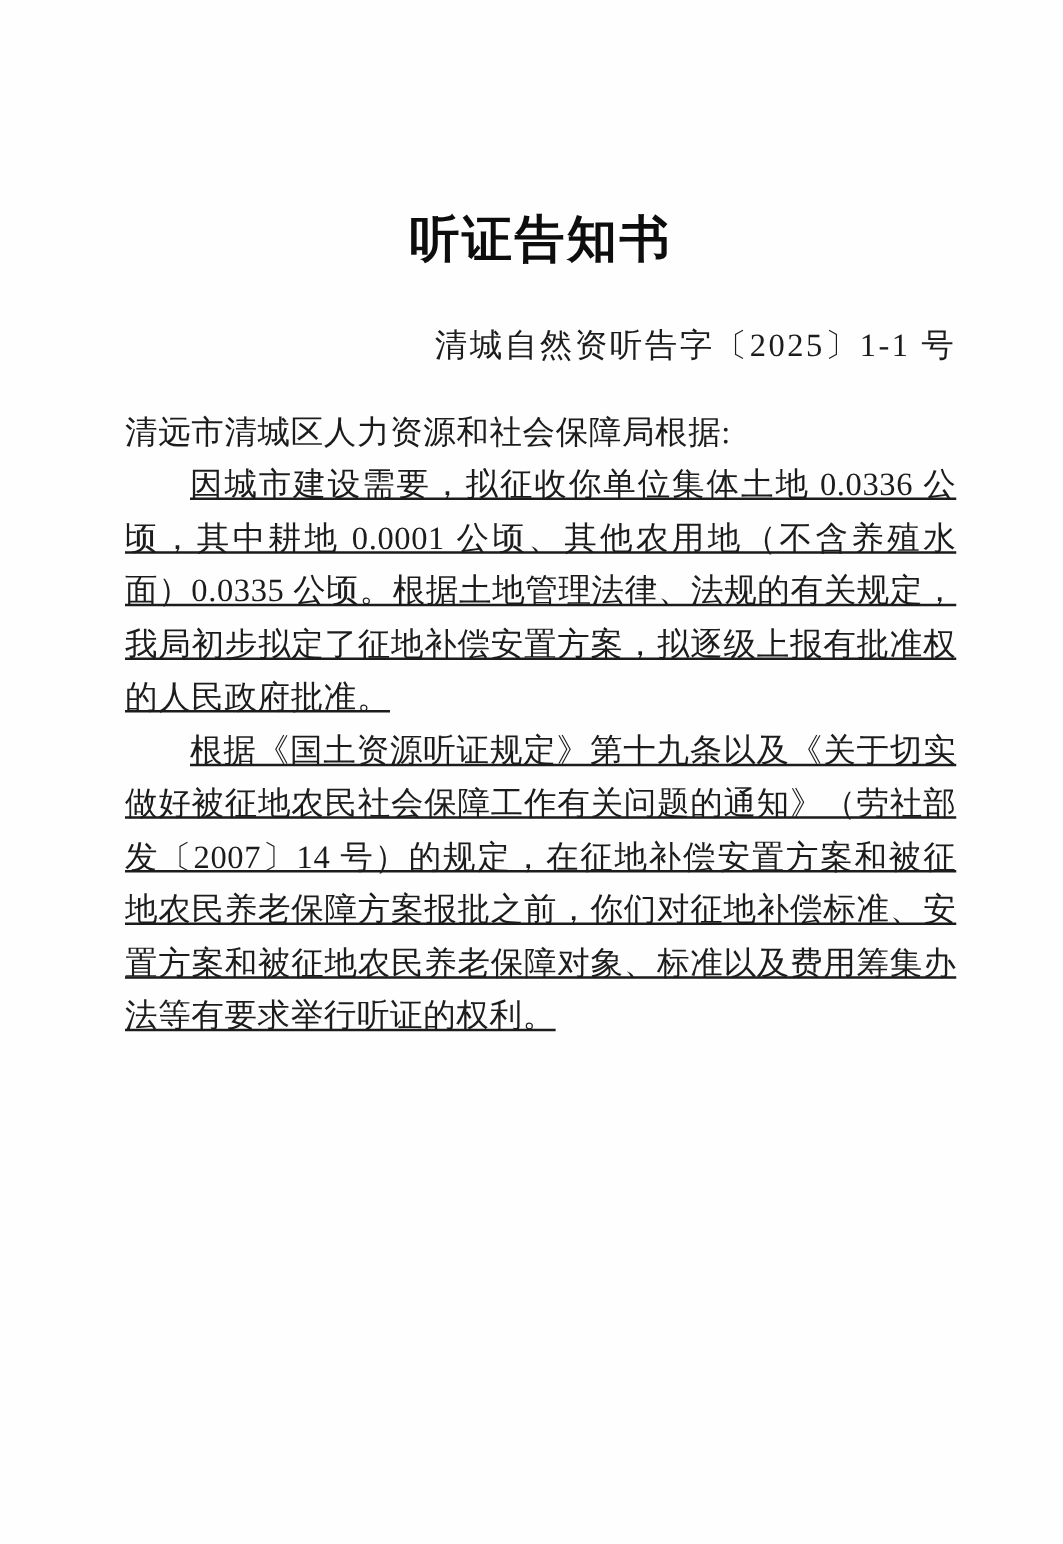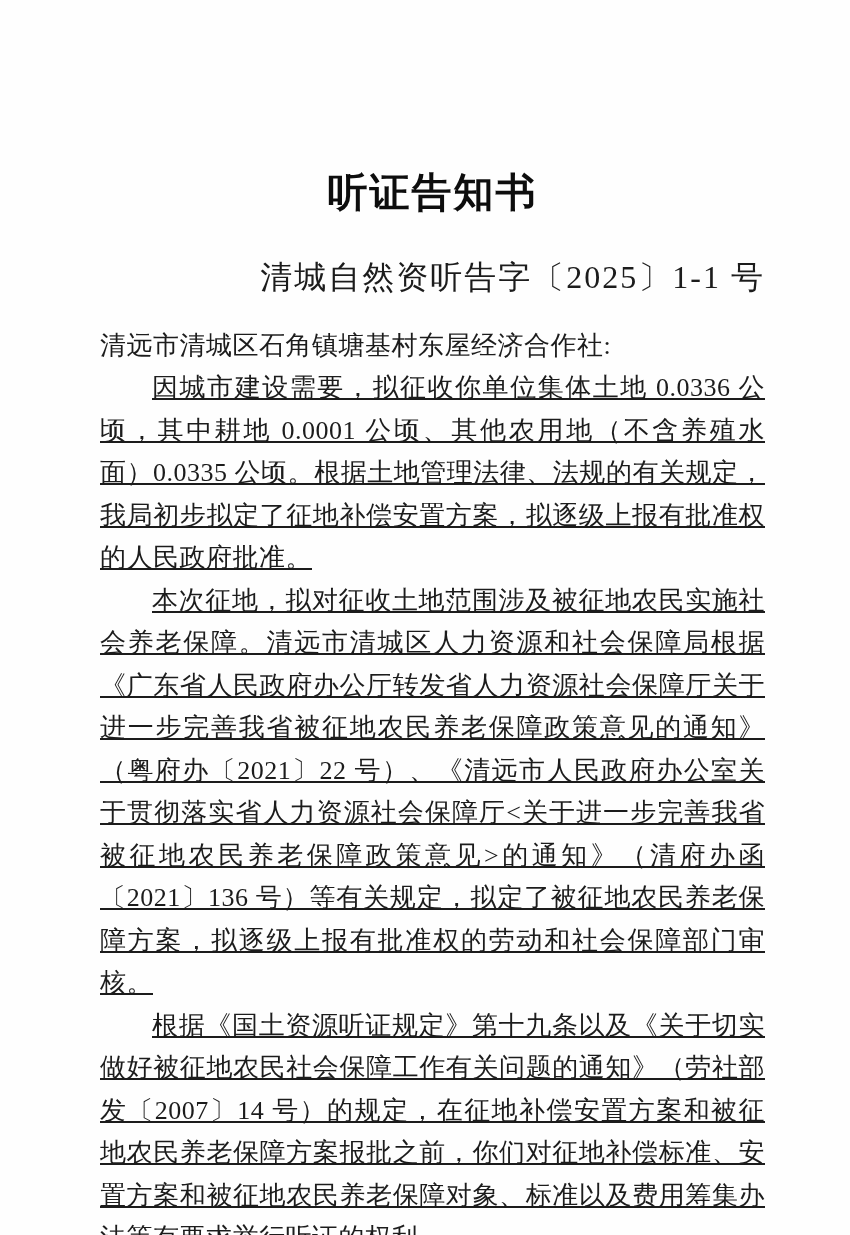--- a/index.html
+++ b/index.html
@@ -23,21 +23,21 @@
     font-size: 40px;
     line-height: 48px;
     font-weight: bold;
     text-align: center;
     letter-spacing: 2px;
     color: #0d0d0d;
     margin: 0 0 44px 0;
   }
   .doc-number {
     font-family: "Liberation Serif", "DejaVu Serif", serif;
-    font-size: 32px;
+    font-size: 26px;
     line-height: 34px;
     text-align: right;
     letter-spacing: 2px;
     margin: 0 0 30px 0;
   }
   .addressee {
     font-family: "Liberation Serif", "DejaVu Serif", serif;
     font-size: 26px;
     line-height: 43px;
     letter-spacing: 0.5px;
@@ -55,20 +55,19 @@
   }
 </style>
 </head>
 <body>
 
 <div class="page">
   <h1 class="title">听证告知书</h1>
 
   <div class="doc-number">清城自然资听告字〔2025〕1-1 号</div>
 
-  <div class="addressee">清远市清城区石角镇塘基村东屋经济合作社:</div>
+  <div class="addressee">清远市清城区人力资源和社会保障局根据:</div>
 
   <p class="body-para">因城市建设需要，拟征收你单位集体土地 0.0336 公顷，其中耕地 0.0001 公顷、其他农用地（不含养殖水面）0.0335 公顷。根据土地管理法律、法规的有关规定，我局初步拟定了征地补偿安置方案，拟逐级上报有批准权的人民政府批准。</p>
 
-  <p class="body-para">本次征地，拟对征收土地范围涉及被征地农民实施社会养老保障。清远市清城区人力资源和社会保障局根据《广东省人民政府办公厅转发省人力资源社会保障厅关于进一步完善我省被征地农民养老保障政策意见的通知》（粤府办〔2021〕22 号）、《清远市人民政府办公室关于贯彻落实省人力资源社会保障厅&lt;关于进一步完善我省被征地农民养老保障政策意见&gt;的通知》（清府办函〔2021〕136 号）等有关规定，拟定了被征地农民养老保障方案，拟逐级上报有批准权的劳动和社会保障部门审核。</p>
 
   <p class="body-para">根据《国土资源听证规定》第十九条以及《关于切实做好被征地农民社会保障工作有关问题的通知》（劳社部发〔2007〕14 号）的规定，在征地补偿安置方案和被征地农民养老保障方案报批之前，你们对征地补偿标准、安置方案和被征地农民养老保障对象、标准以及费用筹集办法等有要求举行听证的权利。</p>
 </div>
 
 </body></html>

